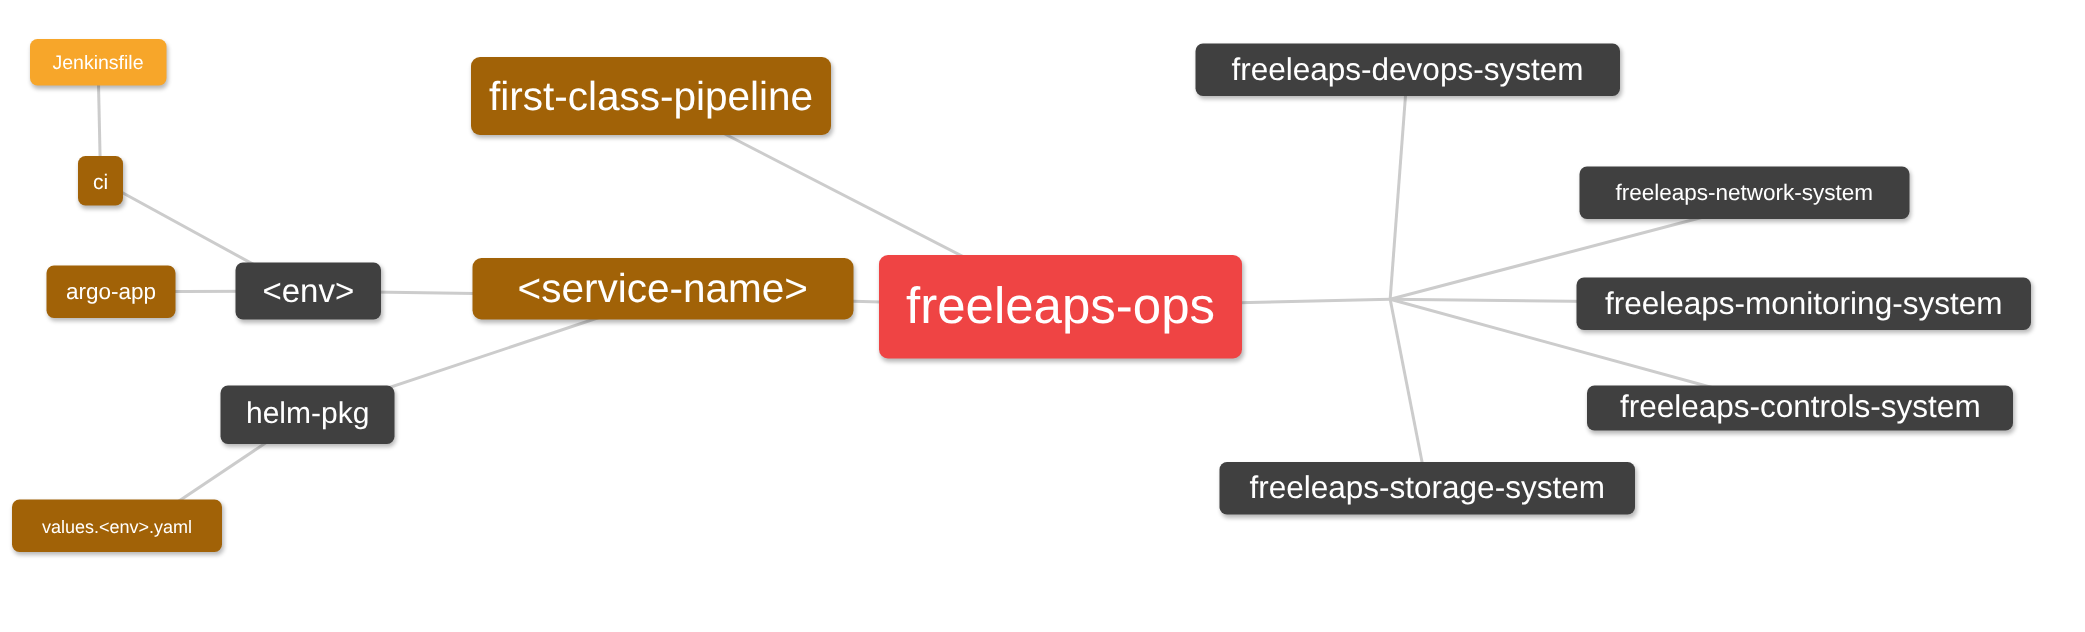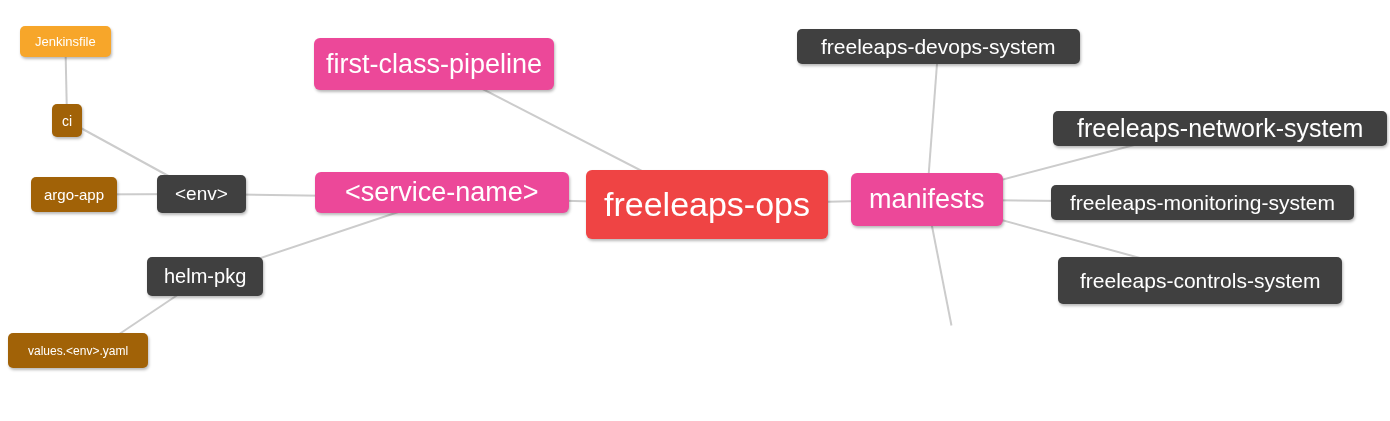--- a/index.html
+++ b/index.html
@@ -30,21 +30,21 @@
     justify-content: flex-start;
     color: #ffffff;
     border-radius: 5px;
     box-shadow: 1px 2px 3px rgba(0,0,0,0.28);
     white-space: nowrap;
     box-sizing: border-box;
     cursor: pointer;
   }
   .node .label { display: inline-block; }
   .dark  { background: #ef4444; border-radius: 6px; }
-  .blue  { background: #ec4899; border-radius: 6px; }
+  .blue  { background: #a16207; border-radius: 6px; }
   .green { background: #404040; }
   .red   { background: #a16207; }
   .amber { background: #f7a62a; }
 </style>
 </head>
 <body>
 
 <div class="canvas">
 
   <svg class="edge-layer" width="1390" height="421" viewBox="0 0 1390 421">
@@ -69,21 +69,21 @@
   </div>
 
   <div class="node red" style="left:52px;top:104px;height:33px;font-size:14px;padding:0 10px;">
     <span class="label">ci</span>
   </div>
 
   <div class="node red" style="left:31px;top:177px;height:35px;font-size:15px;padding:0 13px;">
     <span class="label">argo-app</span>
   </div>
 
-  <div class="node green" style="left:157px;top:175px;height:38px;font-size:19px;padding:0 18px;">
+  <div class="node green" style="left:157px;top:175px;height:38px;font-size:22px;padding:0 18px;">
     <span class="label">&lt;env&gt;</span>
   </div>
 
   <div class="node green" style="left:147px;top:257px;height:39px;font-size:20px;padding:0 17px;">
     <span class="label">helm-pkg</span>
   </div>
 
   <div class="node red" style="left:8px;top:333px;height:35px;font-size:12px;padding:0 20px;">
     <span class="label">values.&lt;env&gt;.yaml</span>
   </div>
@@ -93,34 +93,34 @@
   </div>
 
   <div class="node blue" style="left:315px;top:172px;height:41px;font-size:27px;padding:0 30px;">
     <span class="label">&lt;service-name&gt;</span>
   </div>
 
   <div class="node dark" style="left:586px;top:170px;height:69px;font-size:34px;padding:0 18px;">
     <span class="label">freeleaps-ops</span>
   </div>
 
-  <div class="node blue" style="left:851px;top:173px;height:53px;font-size:27px;padding:0 18px;">
-    <span class="label">manifests</span>
-  </div>
 
   <div class="node green" style="left:797px;top:29px;height:35px;font-size:21px;padding:0 24px;">
     <span class="label">freeleaps-devops-system</span>
   </div>
 
-  <div class="node green" style="left:1053px;top:111px;height:35px;font-size:25px;padding:0 24px;">
+  <div class="node green" style="left:1053px;top:111px;height:35px;font-size:15px;padding:0 24px;">
     <span class="label">freeleaps-network-system</span>
   </div>
 
   <div class="node green" style="left:1051px;top:185px;height:35px;font-size:21px;padding:0 19px;">
     <span class="label">freeleaps-monitoring-system</span>
   </div>
 
-  <div class="node green" style="left:1058px;top:257px;height:47px;font-size:21px;padding:0 22px;">
+  <div class="node green" style="left:1058px;top:257px;height:30px;font-size:21px;padding:0 22px;">
     <span class="label">freeleaps-controls-system</span>
   </div>
 
+  <div class="node green" style="left:813px;top:308px;height:35px;font-size:21px;padding:0 20px;">
+    <span class="label">freeleaps-storage-system</span>
+  </div>
 
 </div>
 
 </body></html>

